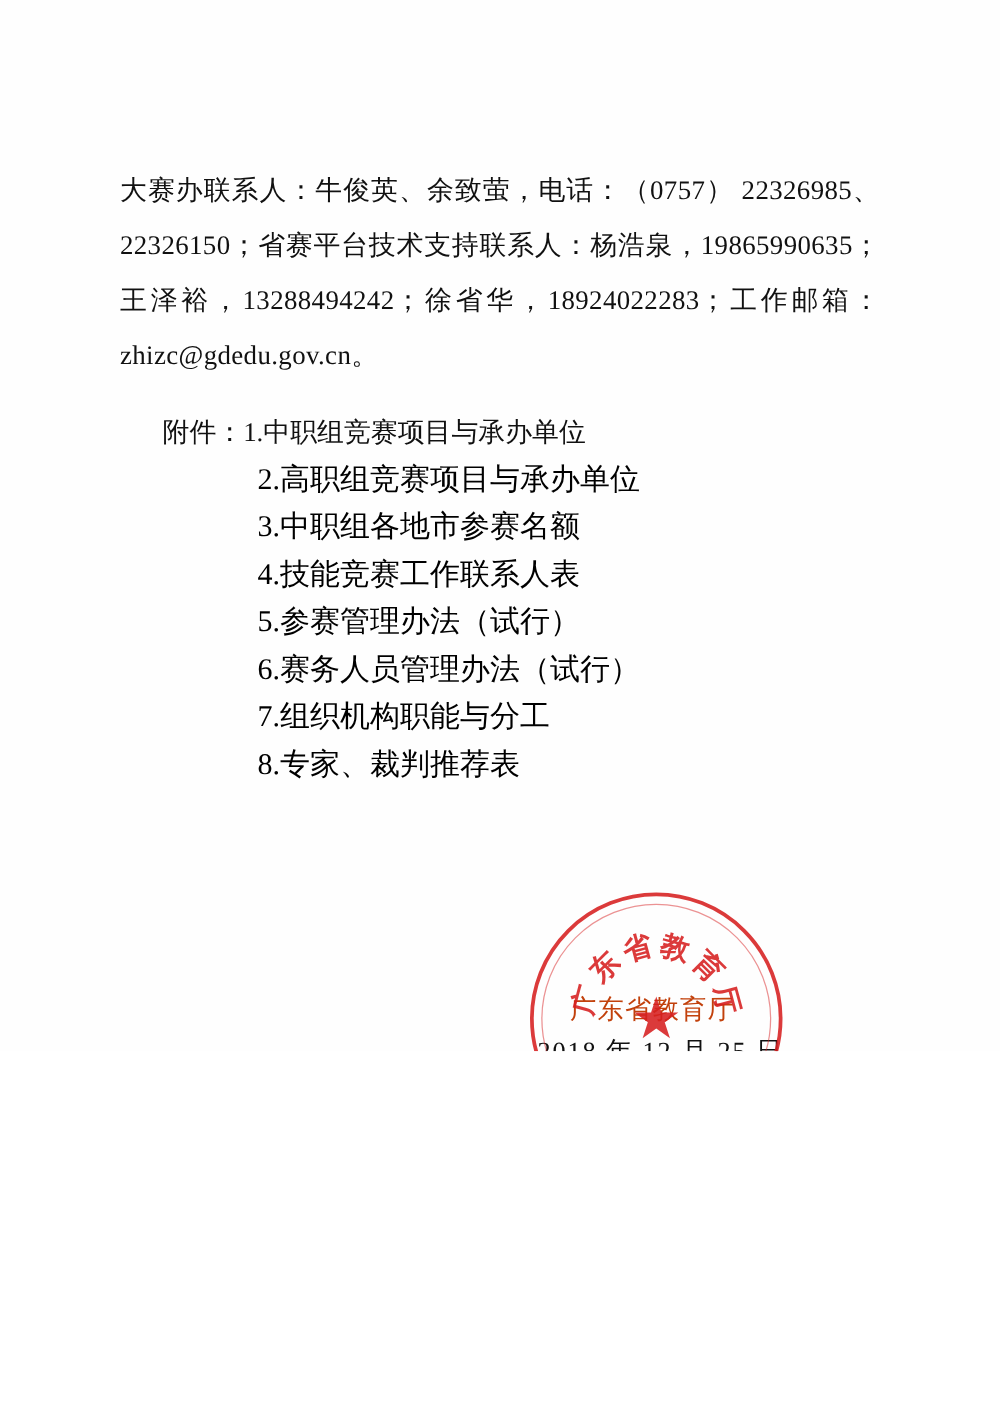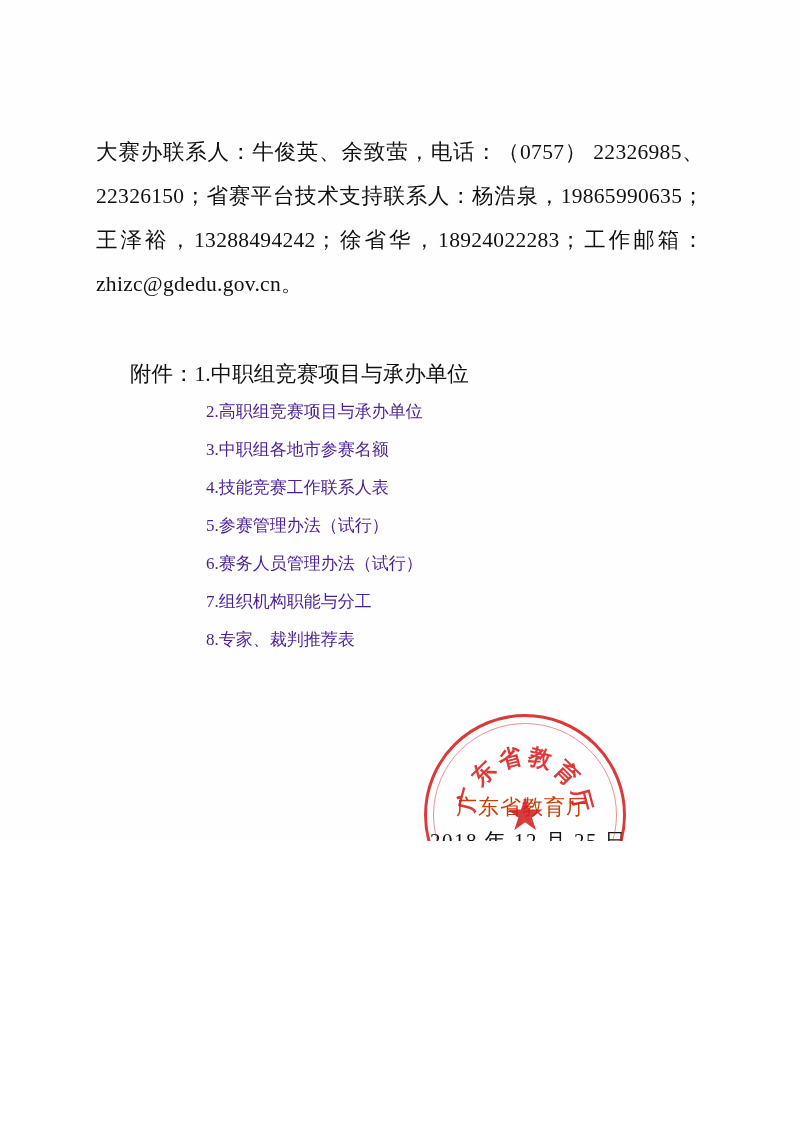--- a/index.html
+++ b/index.html
@@ -26,38 +26,38 @@
   }
   .para {
     font-size: 21.5px;
     line-height: 44px;
     letter-spacing: 0.3px;
     text-align: justify;
     color: #111;
     margin: 0;
   }
   .attach-block {
-    margin-top: 49px;
+    margin-top: 21px;
   }
   .attach-lead {
     font-size: 21.5px;
     line-height: 38px;
     padding-left: 34px;
     color: #111;
   }
   .attach-list {
     list-style: none;
     margin: 0;
     padding: 0;
   }
   .attach-list li {
-    font-size: 17px;
+    font-size: 24px;
     line-height: 38px;
     padding-left: 110px;
-    color: #4c1d95;
+    color: #000000;
     white-space: nowrap;
   }
   .attach-first {
     padding-left: 0 !important;
     display: inline;
   }
   .lead-row {
     display: block;
     white-space: nowrap;
   }

